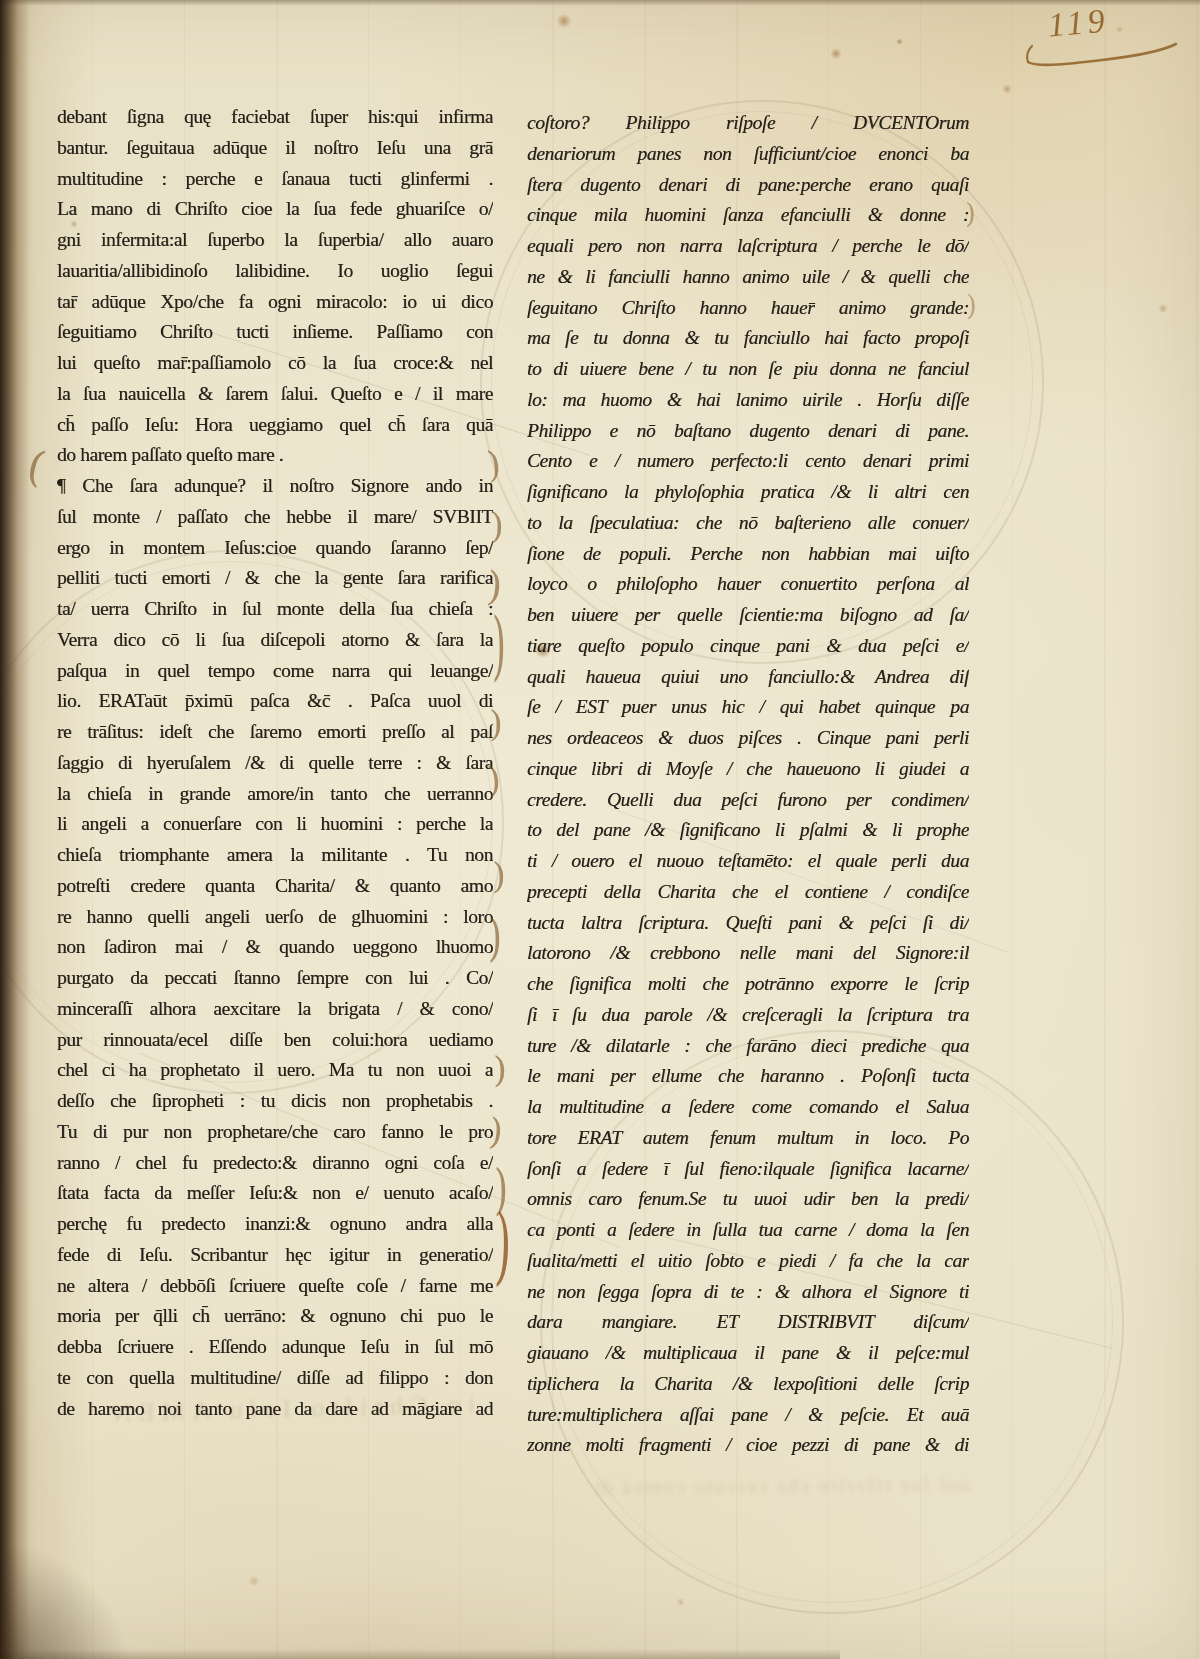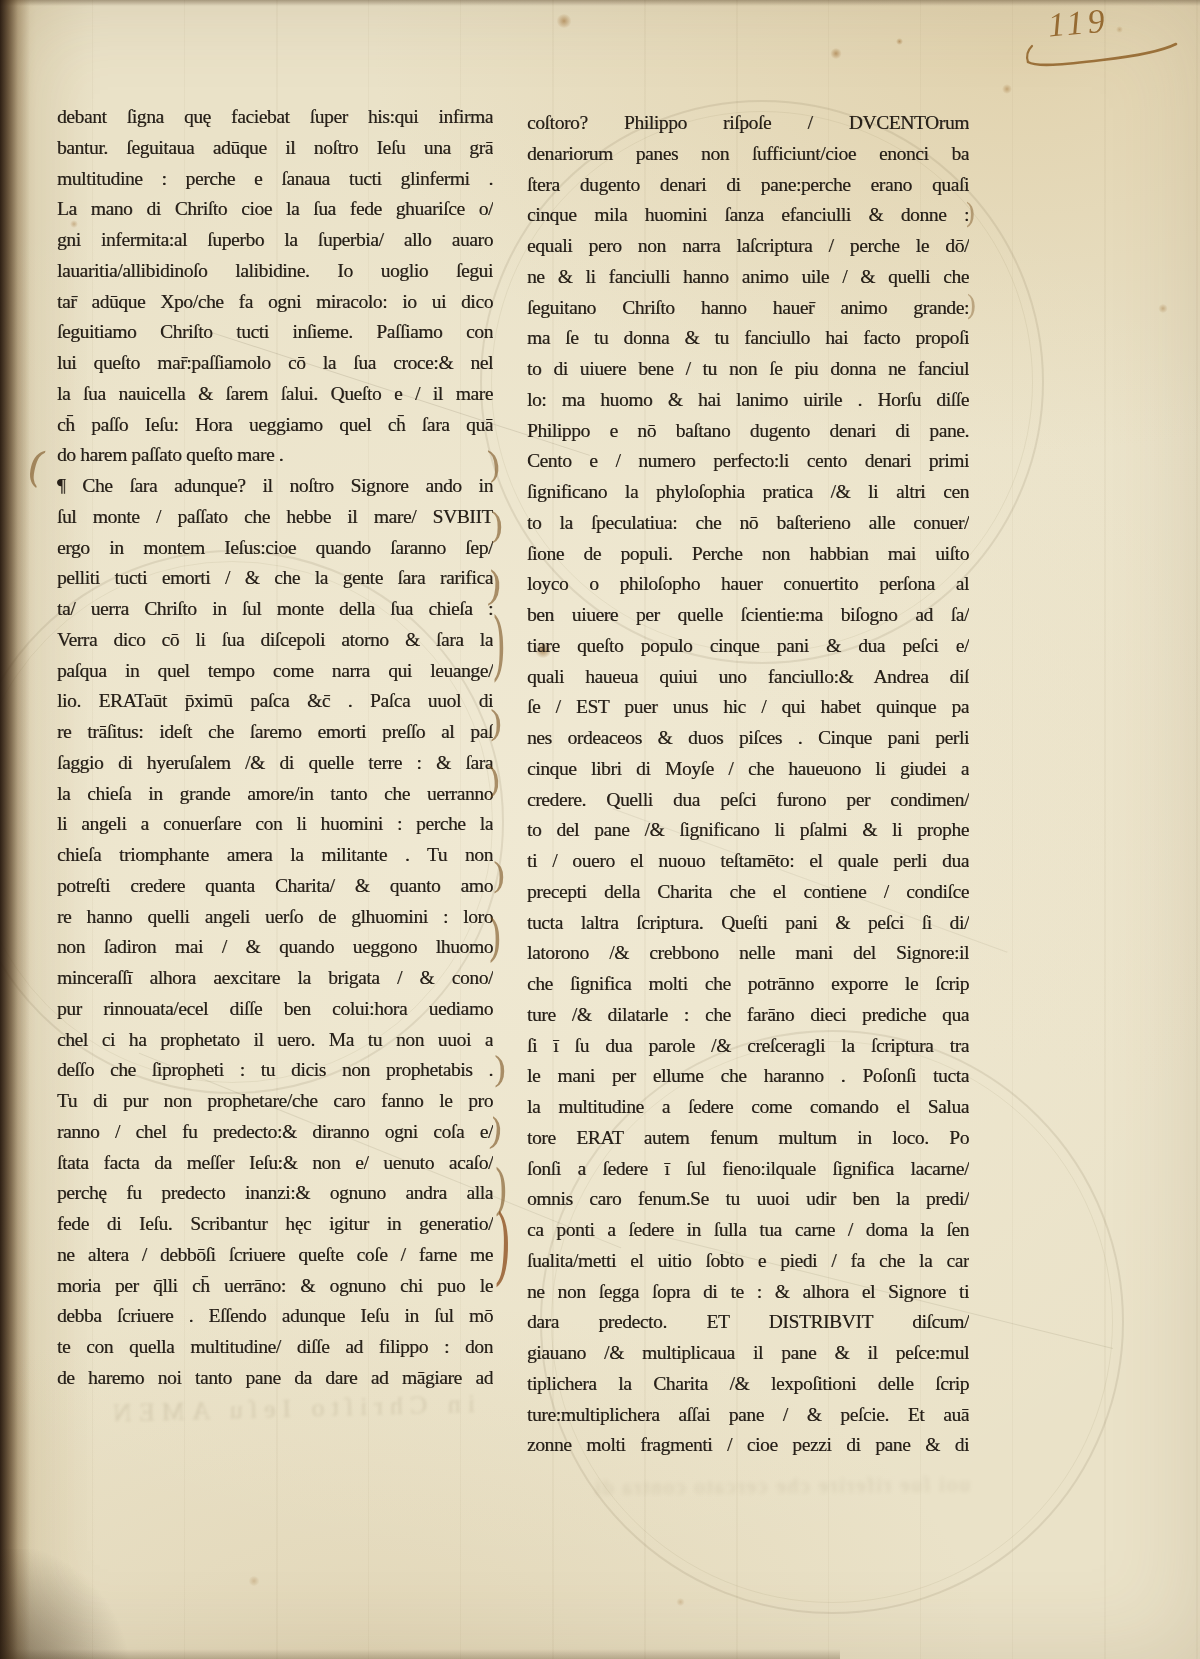--- a/index.html
+++ b/index.html
@@ -36,21 +36,21 @@
   .scratch { position:absolute; height:1px; background:rgba(100,90,60,0.16); }
   .s1 { left:180px; top:390px;  width:420px; transform:rotate(18deg); }
   .s2 { left:120px; top:1150px; width:520px; transform:rotate(22deg); opacity:.8; }
   .s3 { left:600px; top:880px;  width:420px; transform:rotate(20deg); opacity:.6; }
   .s4 { left:640px; top:1290px; width:480px; transform:rotate(14deg); opacity:.8; }
 
   .col { position:absolute; width:436px; color:#272019; font-size:19.5px;
     line-height:30.75px; letter-spacing:-0.4px;
     text-shadow:0.4px 0.3px 0.4px rgba(39,32,25,0.55); z-index:5; }
   .col-left  { left:57px;  top:102px; }
-  .col-right { left:527px; top:108px; width:442px; }
+  .col-right { left:527px; top:108px; width:442px;font-style:italic; }
   .line { height:30.75px; overflow:hidden; text-align:justify; text-align-last:justify; }
   .col-left .line:nth-child(12) { text-align-last:left; }
 
   .folio { position:absolute; left:1048px; top:4px; z-index:6; color:#8a5a1e;
     font-style:italic; font-size:34px; transform:rotate(-5deg); opacity:.85;
     letter-spacing:4px; }
   .flourish { position:absolute; left:1022px; top:34px; z-index:6; opacity:.8; }
 
   .mark { position:absolute; color:#7a5220; opacity:.6; z-index:6;
     font-size:36px; line-height:1; font-family:"DejaVu Serif",serif; }
@@ -135,20 +135,21 @@
       <div class="line">paſqua in quel tempo come narra qui leuange/</div>
       <div class="line">lio. ERATaūt p̄ximū paſca &amp;c̄ . Paſca uuol di</div>
       <div class="line">re trāſitus: ideſt che ſaremo emorti preſſo al paſ</div>
       <div class="line">ſaggio di hyeruſalem /&amp; di quelle terre : &amp; ſara</div>
       <div class="line">la chieſa in grande amore/in tanto che uerranno</div>
       <div class="line">li angeli a conuerſare con li huomini : perche la</div>
       <div class="line">chieſa triomphante amera la militante . Tu non</div>
       <div class="line">potreſti credere quanta Charita/ &amp; quanto amo</div>
       <div class="line">re hanno quelli angeli uerſo de glhuomini : loro</div>
       <div class="line">non ſadiron mai / &amp; quando ueggono lhuomo</div>
+      <div class="line">purgato da peccati ſtanno ſempre con lui . Co/</div>
       <div class="line">minceraſſī alhora aexcitare la brigata / &amp; cono/</div>
       <div class="line">pur rinnouata/ecel diſſe ben colui:hora uediamo</div>
       <div class="line">chel ci ha prophetato il uero. Ma tu non uuoi a</div>
       <div class="line">deſſo che ſipropheti : tu dicis non prophetabis .</div>
       <div class="line">Tu di pur non prophetare/che caro fanno le pro</div>
       <div class="line">ranno / chel fu predecto:&amp; diranno ogni coſa e/</div>
       <div class="line">ſtata facta da meſſer Ieſu:&amp; non e/ uenuto acaſo/</div>
       <div class="line">perchę fu predecto inanzi:&amp; ognuno andra alla</div>
       <div class="line">fede di Ieſu. Scribantur hęc igitur in generatio/</div>
       <div class="line">ne altera / debbōſi ſcriuere queſte coſe / farne me</div>
@@ -181,31 +182,31 @@
       <div class="line">ſe / EST puer unus hic / qui habet quinque pa</div>
       <div class="line">nes ordeaceos &amp; duos piſces . Cinque pani perli</div>
       <div class="line">cinque libri di Moyſe / che haueuono li giudei a</div>
       <div class="line">credere. Quelli dua peſci furono per condimen/</div>
       <div class="line">to del pane /&amp; ſignificano li pſalmi &amp; li prophe</div>
       <div class="line">ti / ouero el nuouo teſtamēto: el quale perli dua</div>
       <div class="line">precepti della Charita che el contiene / condiſce</div>
       <div class="line">tucta laltra ſcriptura. Queſti pani &amp; peſci ſi di/</div>
       <div class="line">latorono /&amp; crebbono nelle mani del Signore:il</div>
       <div class="line">che ſignifica molti che potrānno exporre le ſcrip</div>
+      <div class="line">ſi ī ſu dua parole /&amp; creſceragli la ſcriptura tra</div>
       <div class="line">ture /&amp; dilatarle : che farāno dieci prediche qua</div>
-      <div class="line">ſi ī ſu dua parole /&amp; creſceragli la ſcriptura tra</div>
       <div class="line">le mani per ellume che haranno . Poſonſi tucta</div>
       <div class="line">la multitudine a ſedere come comando el Salua</div>
       <div class="line">tore ERAT autem fenum multum in loco. Po</div>
       <div class="line">ſonſi a ſedere ī ſul fieno:ilquale ſignifica lacarne/</div>
       <div class="line">omnis caro fenum.Se tu uuoi udir ben la predi/</div>
       <div class="line">ca ponti a ſedere in ſulla tua carne / doma la ſen</div>
       <div class="line">ſualita/metti el uitio ſobto e piedi / fa che la car</div>
       <div class="line">ne non ſegga ſopra di te : &amp; alhora el Signore ti</div>
-      <div class="line">dara predecto. ET DISTRIBVIT diſcum/</div>
+      <div class="line">dara mangiare. ET DISTRIBVIT diſcum/</div>
       <div class="line">giauano /&amp; multiplicaua il pane &amp; il peſce:mul</div>
       <div class="line">tiplichera la Charita /&amp; lexpoſitioni delle ſcrip</div>
       <div class="line">ture:multiplichera aſſai pane / &amp; peſcie. Et auā</div>
       <div class="line">zonne molti fragmenti / cioe pezzi di pane &amp; di</div>
     </div>
 
   <div class="folio">119</div>
   <svg class="flourish" width="160" height="34" viewBox="0 0 160 34">
     <path d="M6,28 C14,33 40,31 80,26 C115,22 142,16 154,10" stroke="#8a5a1e" stroke-width="2.6" fill="none" stroke-linecap="round"></path>
     <path d="M6,28 C4,22 6,16 10,12" stroke="#8a5a1e" stroke-width="2.2" fill="none" stroke-linecap="round"></path>

